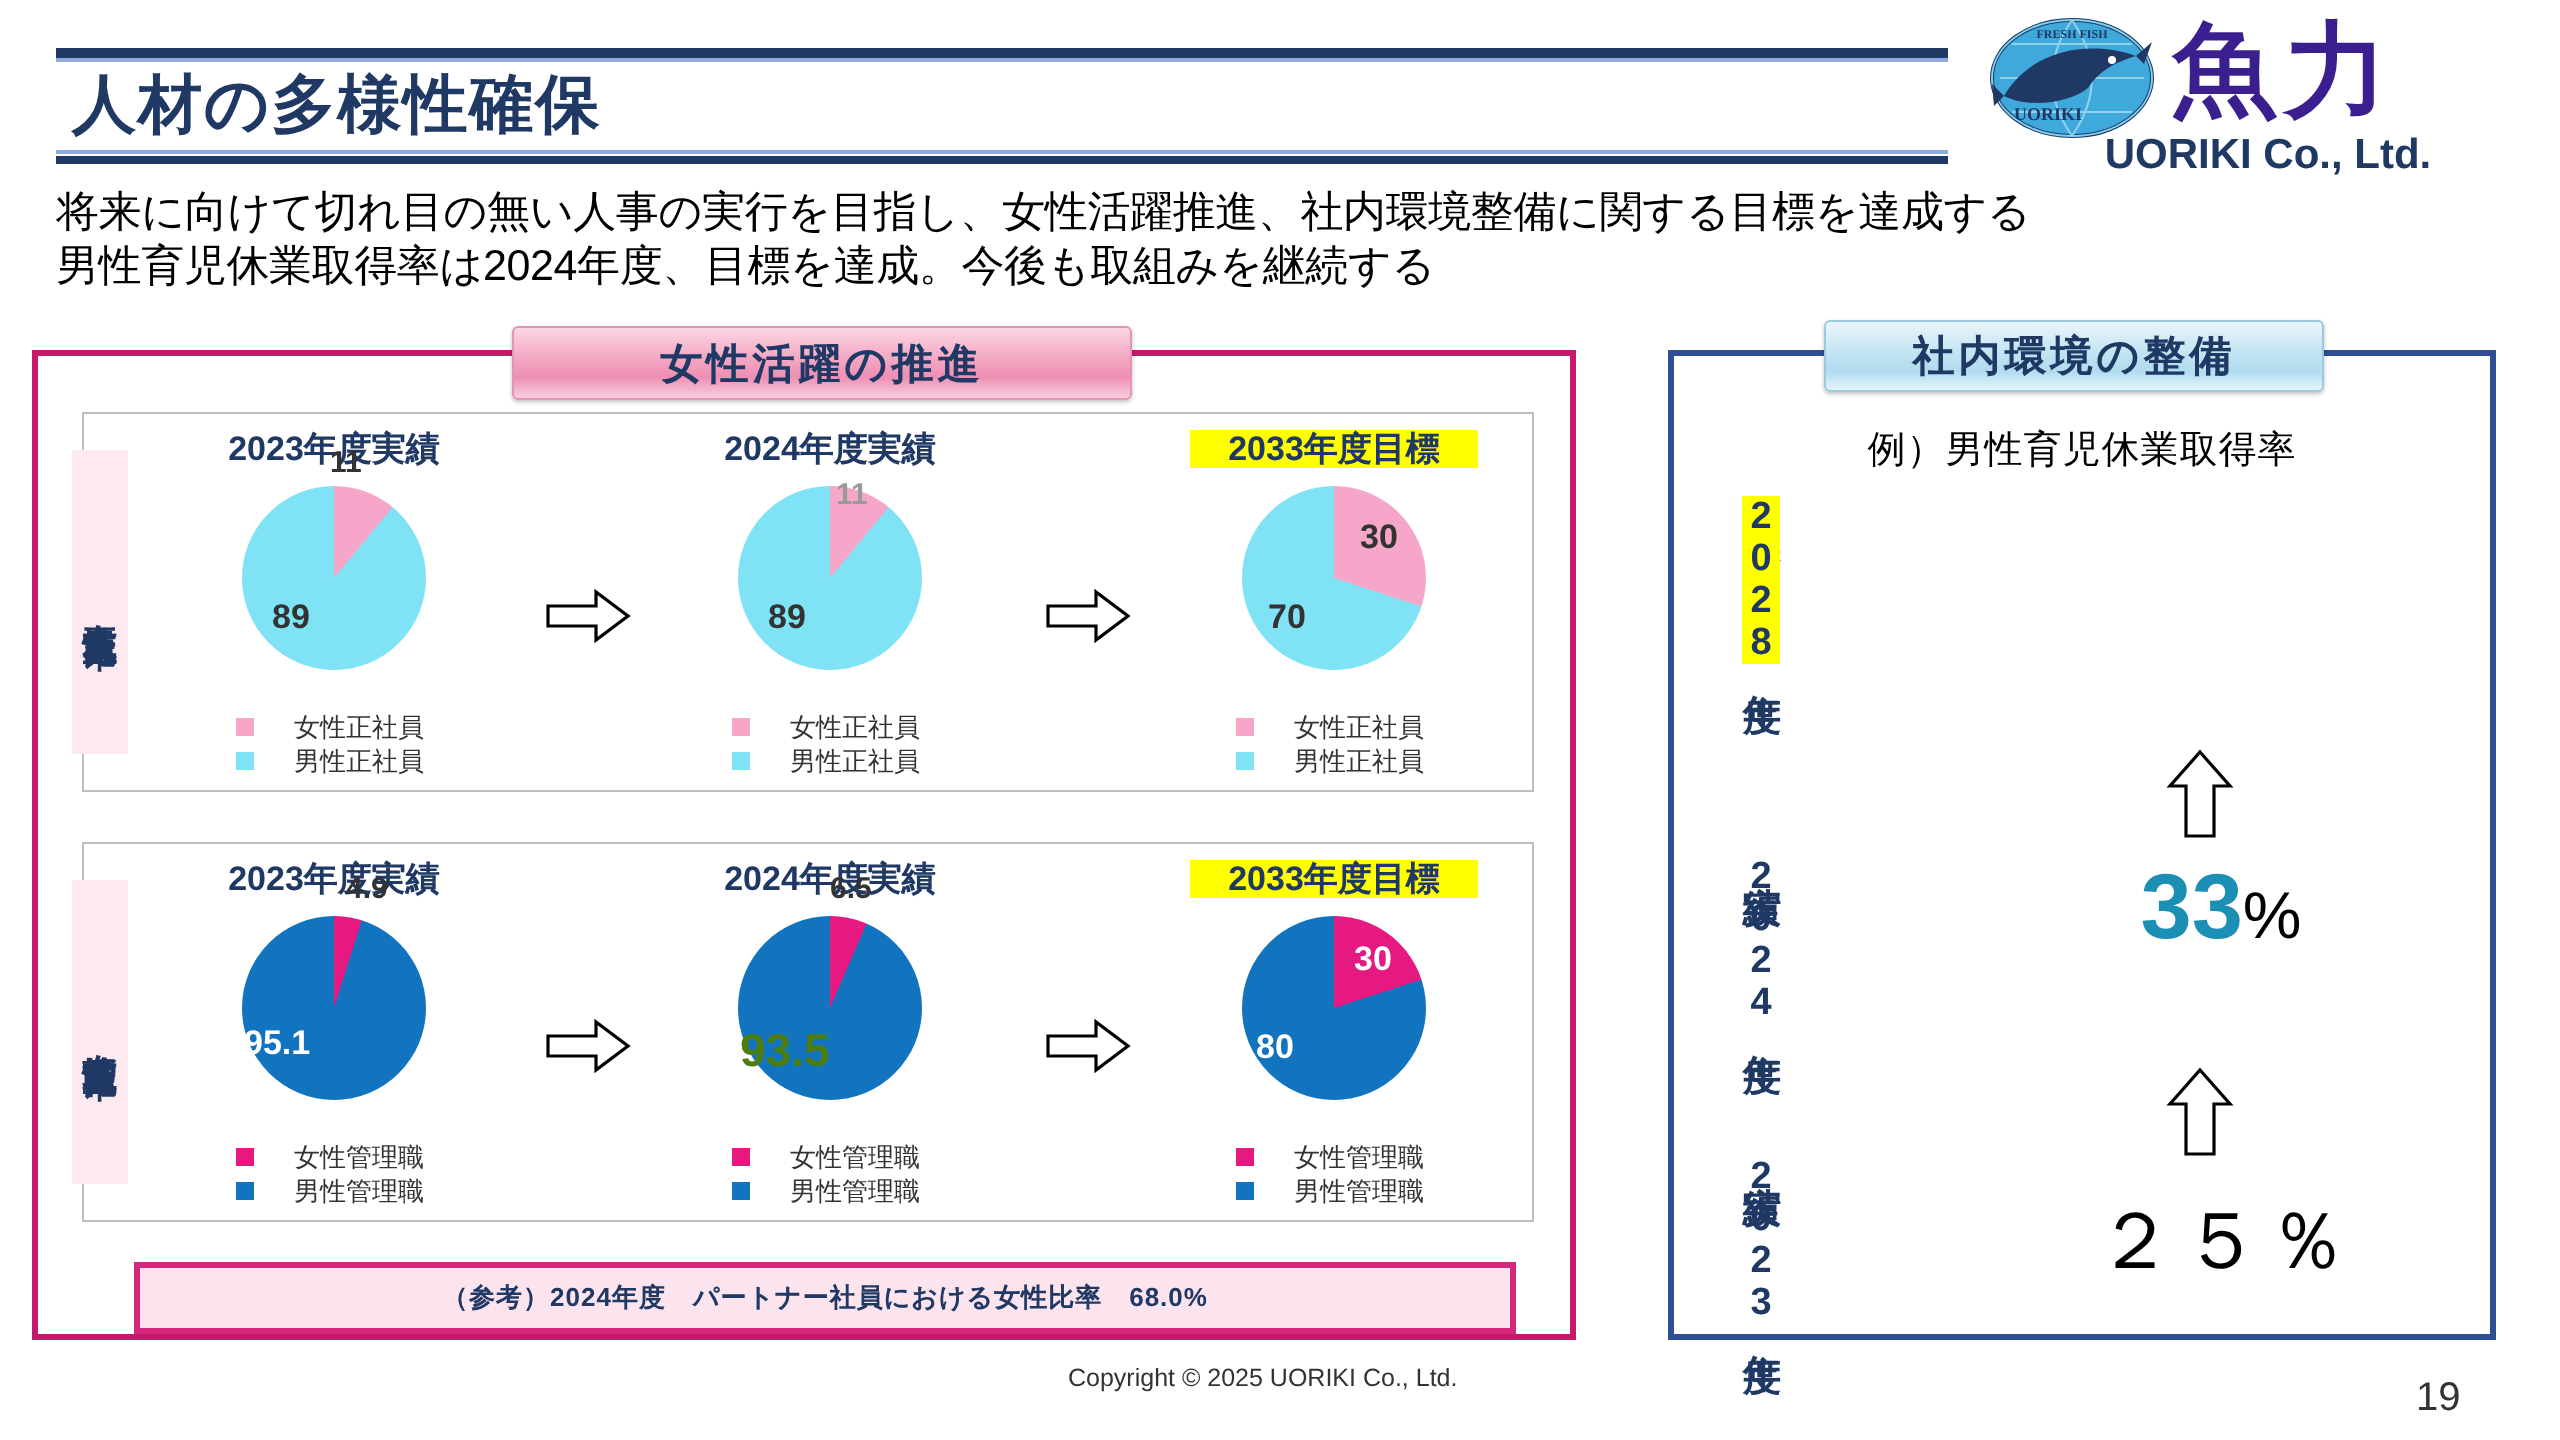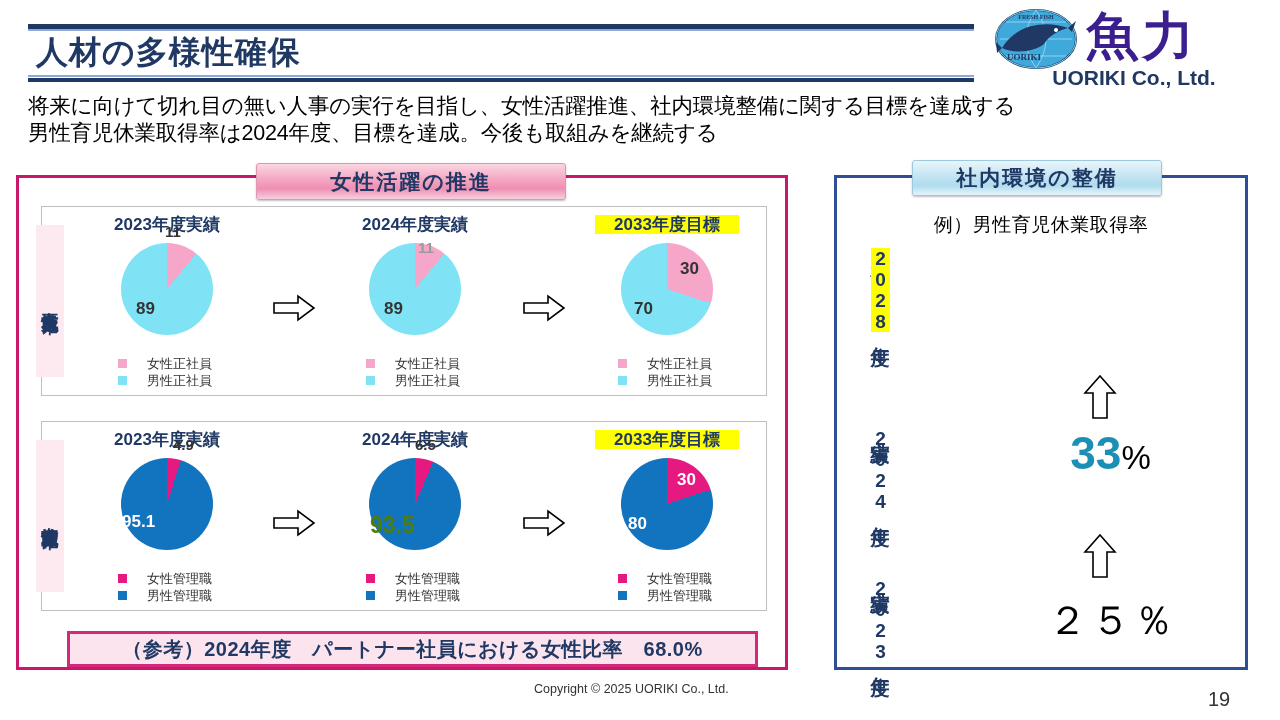--- a/index.html
+++ b/index.html
@@ -88,21 +88,21 @@
   .legend .li{display:flex;align-items:center;gap:20px;}
   .sw{width:9px;height:9px;display:inline-block;}
 
   .arrow-r{position:absolute;top:86px;width:44px;height:30px;}
 
   
   .note{
     position:absolute;left:67px;top:631px;width:691px;height:36px;
     background:#FCE4EE;border:3px solid #D4287B;box-sizing:border-box;
     display:flex;align-items:center;justify-content:center;
-    font-size:20px;font-weight:bold;color:#1F3864;letter-spacing:0.5px;
+    font-size:13px;font-weight:bold;color:#1F3864;letter-spacing:0.5px;
   }
 
   
   .panel-right{
     position:absolute;left:834px;top:175px;width:414px;height:495px;
     border:3px solid #2E4E96;background:#ffffff;box-sizing:border-box;
   }
   .tab-blue{
     position:absolute;left:912px;top:160px;width:248px;height:34px;
     background:linear-gradient(to bottom,#EAF5FB 0%,#C3E4F2 45%,#AFDCEE 72%,#E6F4FB 100%);

